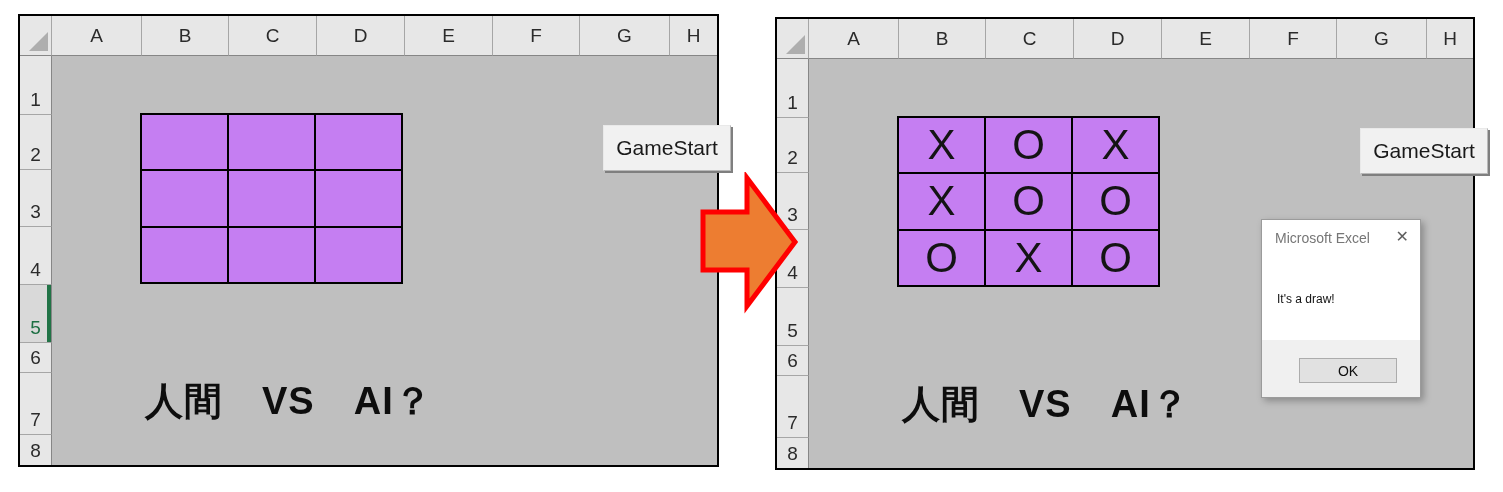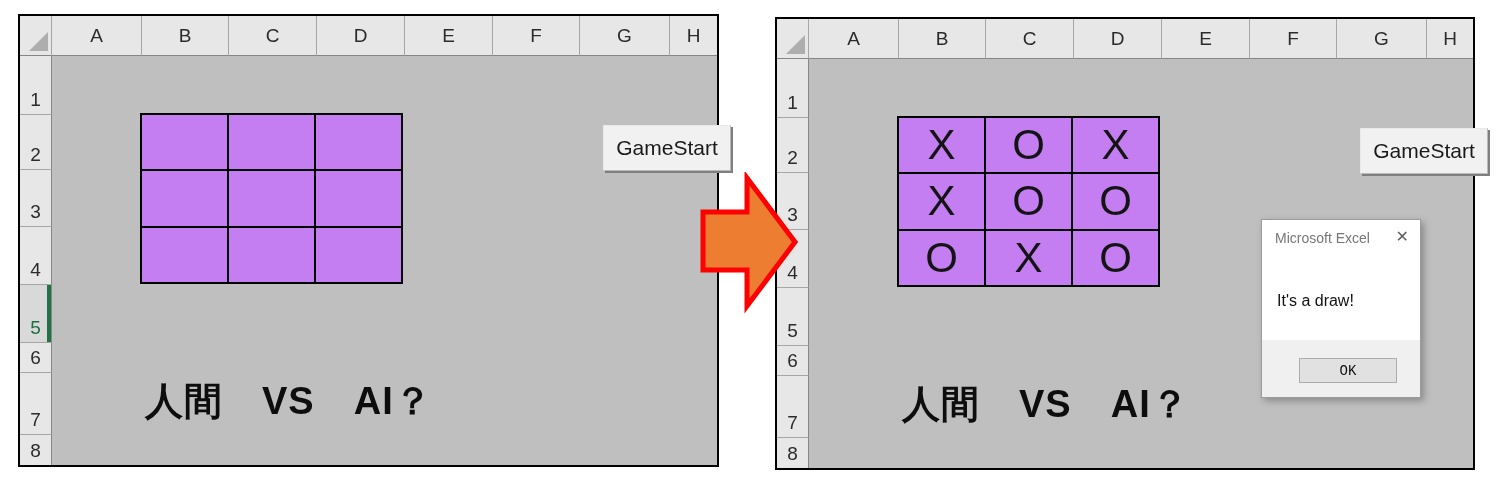--- a/index.html
+++ b/index.html
@@ -39,22 +39,22 @@
 
   
   .caption { position:absolute; left:125px; top:362px; font-size:38px; font-weight:bold; color:#0d0d0d;
              white-space:nowrap; letter-spacing:1px; line-height:46px; }
 
   
   .dialog { position:absolute; left:484px; top:200px; width:160px; height:179px; background:#ffffff;
             border:1px solid #9b9b9b; box-shadow: 3px 3px 7px rgba(0,0,0,0.28); }
   .dialog-title { position:absolute; left:13px; top:10px; font-size:14px; color:#767676; }
   .dialog-close { position:absolute; right:11px; top:9px; font-size:16px; color:#5f5f5f; cursor:pointer; line-height:1; }
-  .dialog-msg { position:absolute; left:15px; top:72px; font-size:16px; color:#111; }
-  .dialog-footer { position:absolute; left:0; right:0; bottom:0; height:57px; background:#f0f0f0;font-family:Liberation Mono, monospace; }
+  .dialog-msg { position:absolute; left:15px; top:72px; font-size:12px; color:#111; }
+  .dialog-footer { position:absolute; left:0; right:0; bottom:0; height:57px; background:#f0f0f0; }
   .ok-btn { position:absolute; left:37px; top:18px; width:98px; height:25px; background:#e1e1e1;
             border:1px solid #acacac; display:flex; align-items:center; justify-content:center;
             font-size:14px; color:#0f0f0f; cursor:pointer; }
 
   
   .arrow-wrap { position:absolute; left:695px; top:172px; width:110px; height:142px; z-index:5; }
 </style>
 </head>
 <body>
 

